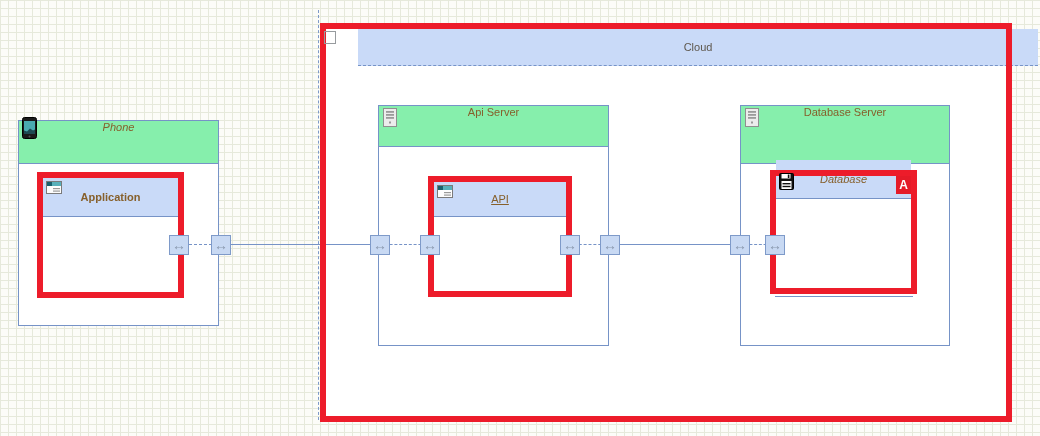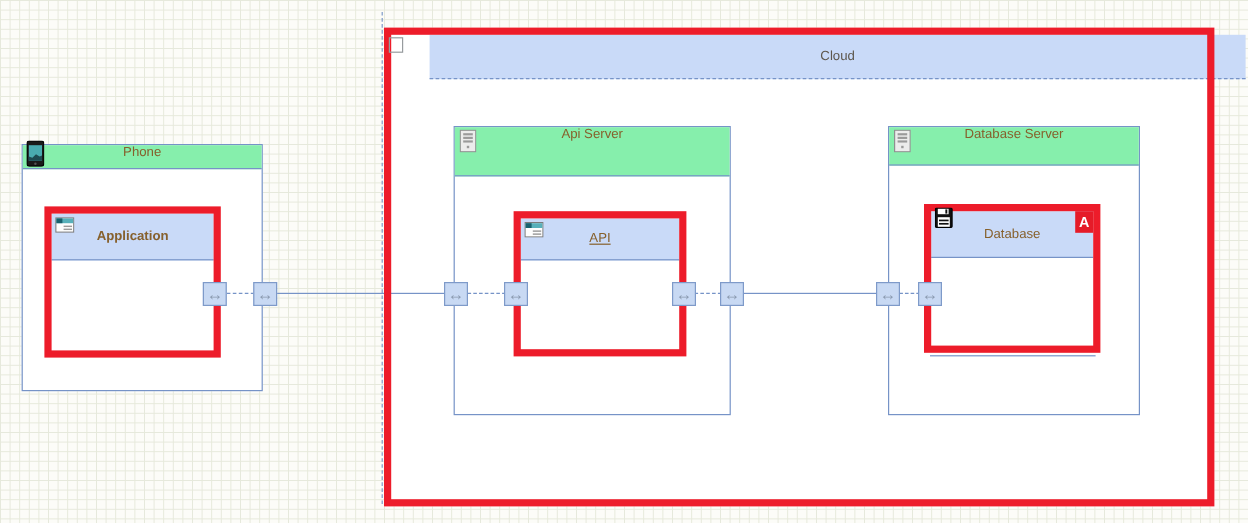--- a/index.html
+++ b/index.html
@@ -21,39 +21,39 @@
     font-size:11px;color:#86602c;
   }
   .comp{background:#ffffff;z-index:1;}
   .comp-header{
     box-sizing:border-box;width:100%;background:#c9daf8;border-bottom:1px solid #7693c7;
     display:flex;align-items:center;justify-content:center;
     font-size:11px;color:#86602c;
   }
   
   #phone-node{left:18px;top:120px;width:201px;height:206px;}
-  #phone-node .node-header{height:20px;}
+  #phone-node .node-header{height:43px;font-style:italic;}
   #application-comp{left:43px;top:178px;width:135px;height:114px;font-weight:bold;}
   #application-comp .comp-header{height:39px;}
 
   #cloud-bg{left:320px;top:23px;width:692px;height:399px;background:#ffffff;z-index:1;}
   #cloud-header{left:326px;top:29px;width:680px;height:37px;background:#c9daf8;
     border-bottom:1px dashed #7693c7;display:flex;align-items:center;justify-content:center;
     font-size:11px;color:#5e574d;z-index:1;margin-left:32px;}
   #cloud-dashed-edge{left:318px;top:10px;width:1px;height:410px;border-left:1px dashed #7e9ac9;z-index:1;}
   #cloud-tab-icon{left:324px;top:31px;width:12px;height:13px;border:1px solid #979b9e;z-index:5;}
 
   #api-server-node{left:378px;top:105px;width:231px;height:241px;}
   #api-server-node .node-header{height:41px;}
   #api-comp{left:434px;top:182px;width:132px;height:108px;}
   #api-comp .comp-header{height:35px;text-decoration:underline;}
 
   #db-server-node{left:740px;top:105px;width:210px;height:241px;}
-  #db-server-node .node-header{height:32px;}
-  #database-comp{left:776px;top:176px;width:135px;height:112px;}
+  #db-server-node .node-header{height:58px;}
+  #database-comp{left:776px;top:160px;width:135px;height:112px;font-style:italic;}
   #database-comp .comp-header{height:39px;}
   #database-bottom-edge{left:775px;top:296px;width:138px;height:1px;background:#7693c7;z-index:2;}
 
   
   .highlight{border:6px solid #ed1c2a;background:transparent;z-index:3;}
   #hl-application{left:37px;top:172px;width:147px;height:126px;}
   #hl-api{left:428px;top:176px;width:144px;height:121px;}
   #hl-database{left:770px;top:170px;width:147px;height:124px;}
   #hl-cloud{left:320px;top:23px;width:692px;height:399px;}
 

